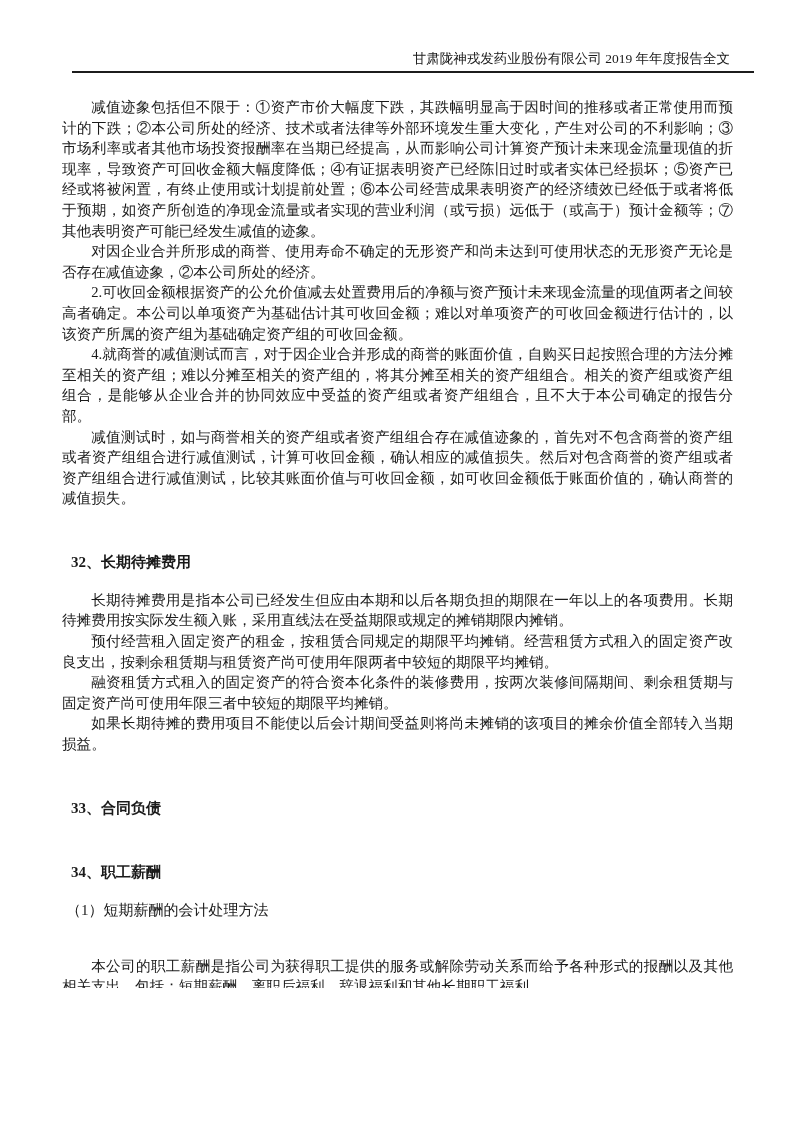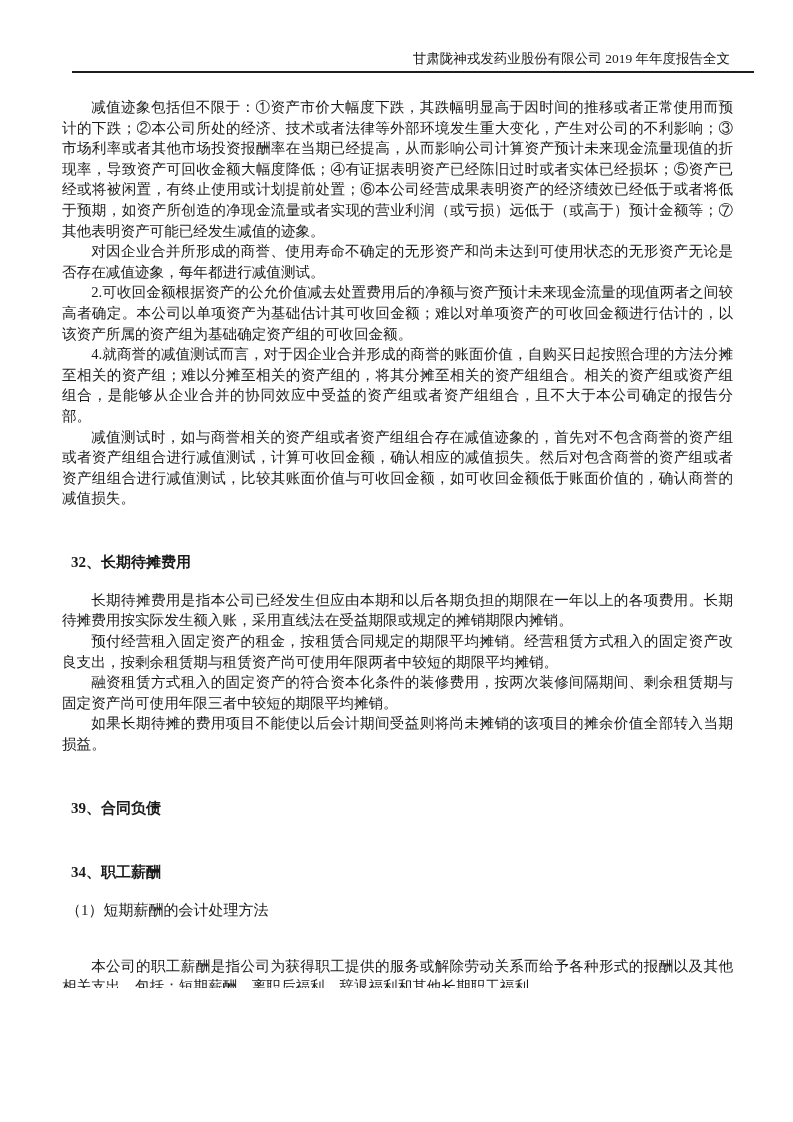--- a/index.html
+++ b/index.html
@@ -54,30 +54,30 @@
 <body>
 
 <div class="page">
 
   <div class="header">
     <span>甘肃陇神戎发药业股份有限公司 2019 年年度报告全文</span>
   </div>
 
   <div class="content" id="doc-body">
       <p class="p">减值迹象包括但不限于：①资产市价大幅度下跌，其跌幅明显高于因时间的推移或者正常使用而预计的下跌；②本公司所处的经济、技术或者法律等外部环境发生重大变化，产生对公司的不利影响；③市场利率或者其他市场投资报酬率在当期已经提高，从而影响公司计算资产预计未来现金流量现值的折现率，导致资产可回收金额大幅度降低；④有证据表明资产已经陈旧过时或者实体已经损坏；⑤资产已经或将被闲置，有终止使用或计划提前处置；⑥本公司经营成果表明资产的经济绩效已经低于或者将低于预期，如资产所创造的净现金流量或者实现的营业利润（或亏损）远低于（或高于）预计金额等；⑦其他表明资产可能已经发生减值的迹象。</p>
-      <p class="p">对因企业合并所形成的商誉、使用寿命不确定的无形资产和尚未达到可使用状态的无形资产无论是否存在减值迹象，每年都进行减值测试。</p>
+      <p class="p">对因企业合并所形成的商誉、使用寿命不确定的无形资产和尚未达到可使用状态的无形资产无论是否存在减值迹象，②本公司所处的经济。</p>
       <p class="p">2.可收回金额根据资产的公允价值减去处置费用后的净额与资产预计未来现金流量的现值两者之间较高者确定。本公司以单项资产为基础估计其可收回金额；难以对单项资产的可收回金额进行估计的，以该资产所属的资产组为基础确定资产组的可收回金额。</p>
       <p class="p">4.就商誉的减值测试而言，对于因企业合并形成的商誉的账面价值，自购买日起按照合理的方法分摊至相关的资产组；难以分摊至相关的资产组的，将其分摊至相关的资产组组合。相关的资产组或资产组组合，是能够从企业合并的协同效应中受益的资产组或者资产组组合，且不大于本公司确定的报告分部。</p>
       <p class="p">减值测试时，如与商誉相关的资产组或者资产组组合存在减值迹象的，首先对不包含商誉的资产组或者资产组组合进行减值测试，计算可收回金额，确认相应的减值损失。然后对包含商誉的资产组或者资产组组合进行减值测试，比较其账面价值与可收回金额，如可收回金额低于账面价值的，确认商誉的减值损失。</p>
       <div class="h2">32、长期待摊费用</div>
       <p class="p">长期待摊费用是指本公司已经发生但应由本期和以后各期负担的期限在一年以上的各项费用。长期待摊费用按实际发生额入账，采用直线法在受益期限或规定的摊销期限内摊销。</p>
       <p class="p">预付经营租入固定资产的租金，按租赁合同规定的期限平均摊销。经营租赁方式租入的固定资产改良支出，按剩余租赁期与租赁资产尚可使用年限两者中较短的期限平均摊销。</p>
       <p class="p">融资租赁方式租入的固定资产的符合资本化条件的装修费用，按两次装修间隔期间、剩余租赁期与固定资产尚可使用年限三者中较短的期限平均摊销。</p>
       <p class="p">如果长期待摊的费用项目不能使以后会计期间受益则将尚未摊销的该项目的摊余价值全部转入当期损益。</p>
-      <div class="h2">39、合同负债</div>
+      <div class="h2">33、合同负债</div>
       <div class="h2">34、职工薪酬</div>
       <div class="h3">（1）短期薪酬的会计处理方法</div>
       <p class="p">本公司的职工薪酬是指公司为获得职工提供的服务或解除劳动关系而给予各种形式的报酬以及其他相关支出。包括：短期薪酬、离职后福利、辞退福利和其他长期职工福利。</p>
       <p class="p">公司提供给职工配偶、子女、受赡养人、已故员工遗属及其他受益人等的福利也属于职工薪酬。</p>
     </div>
 
   <div class="page-number">127</div>
 
   <div class="cninfo">
     <div class="row1">

